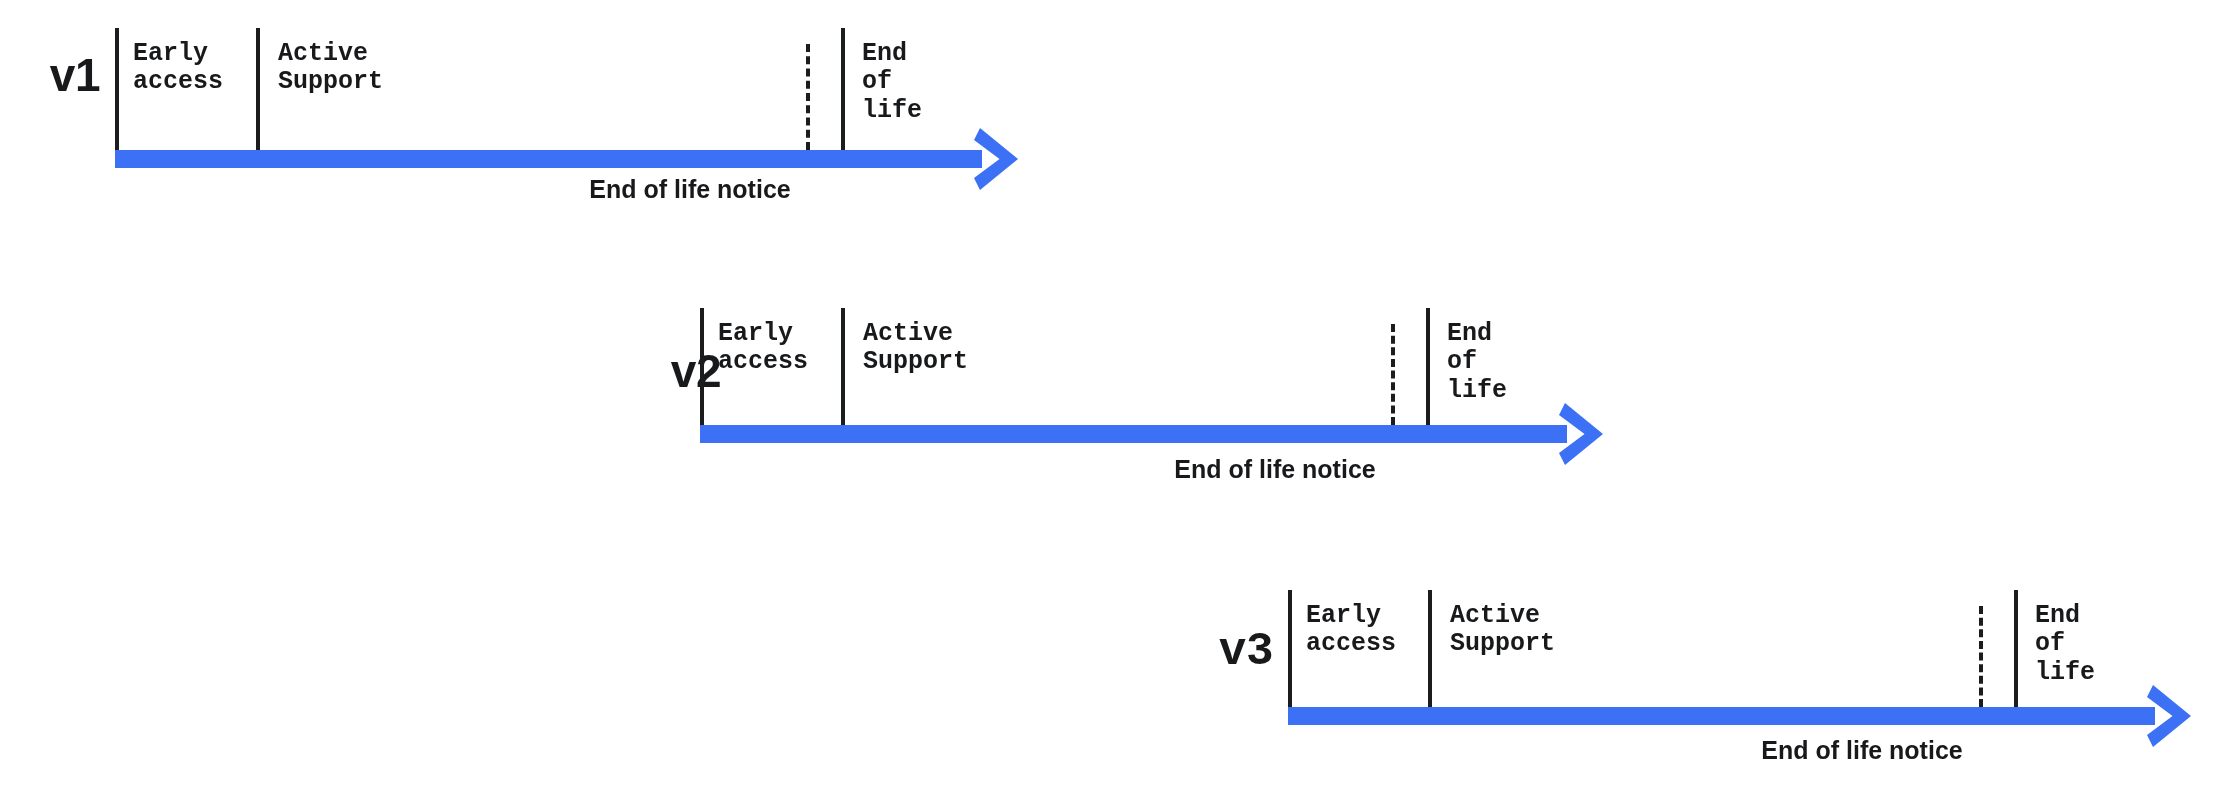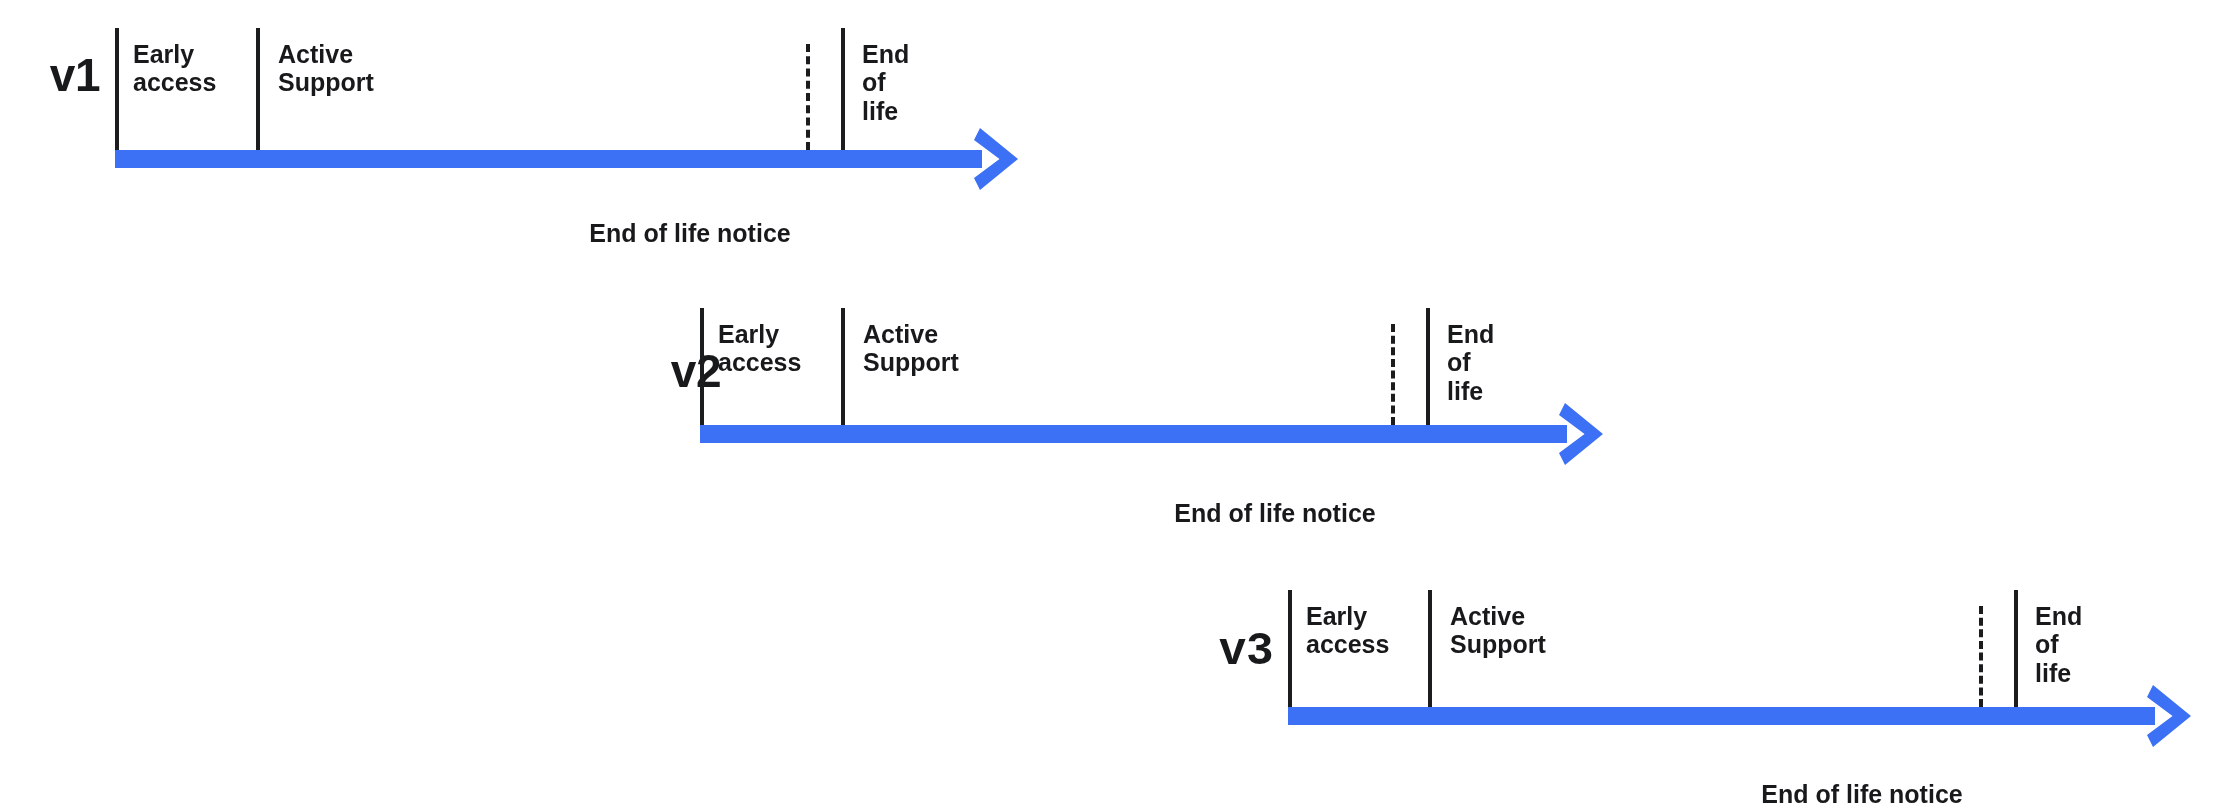--- a/index.html
+++ b/index.html
@@ -53,20 +53,21 @@
   }
 
   
   .phase-label {
     position: absolute;
     font-size: 25px;
     font-weight: 700;
     color: #18191b;
     line-height: 1.13;
     white-space: pre-line;
+    font-family: Liberation Mono, monospace;
   }
 
   
   .arrow-shaft {
     position: absolute;
     height: 18px;
     background: #3d71f5;
   }
   .arrow-head {
     position: absolute;
@@ -77,21 +78,20 @@
 
   
   .notice-caption {
     position: absolute;
     font-size: 25px;
     font-weight: 700;
     color: #18191b;
     line-height: 1;
     white-space: nowrap;
     transform: translate(-50%, 0);
-    margin-top: 44px;
   }
 </style>
 </head>
 <body>
 
 <div id="canvas">
     <div class="timeline-row">
       <div class="version-label" style="left: 100px; top: 52px;">v1</div>
       <div class="phase-divider" style="left: 115px; top: 28px; height: 122px;"></div>
       <div class="phase-label" style="left: 133px; top: 40px;">Early

